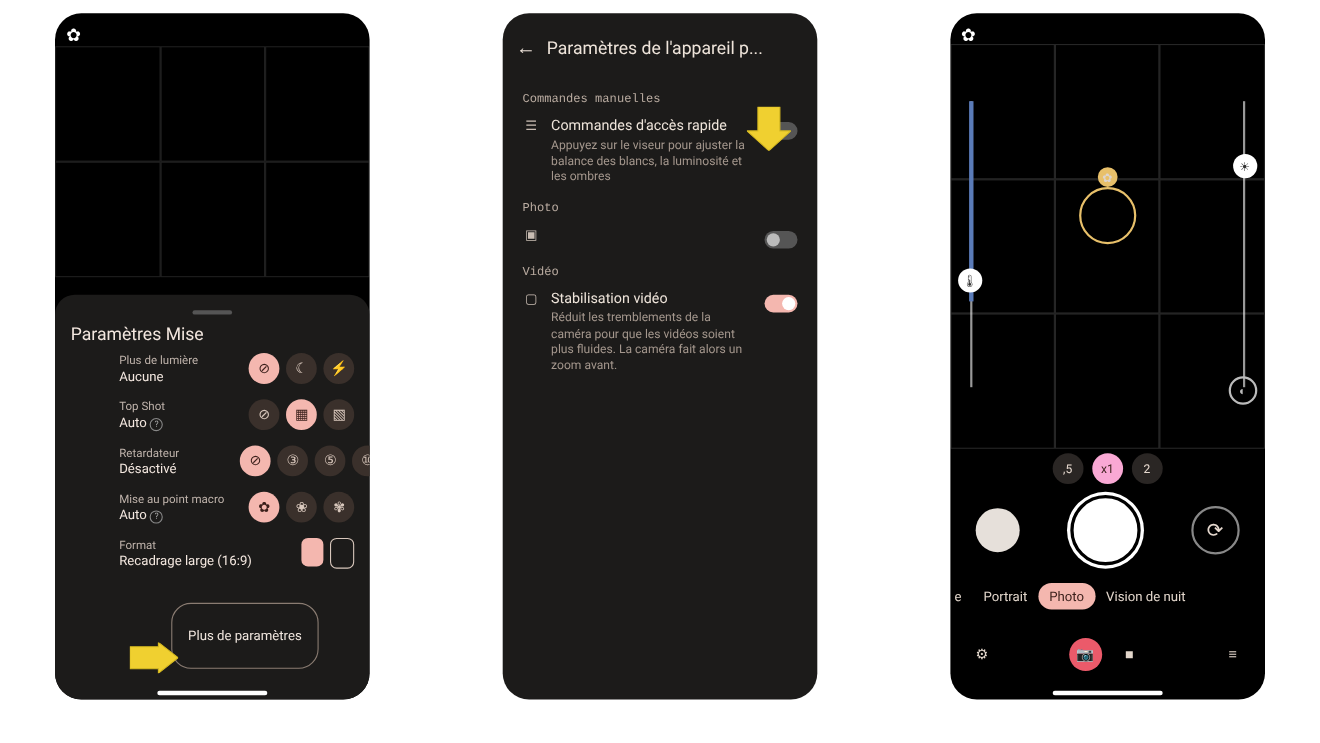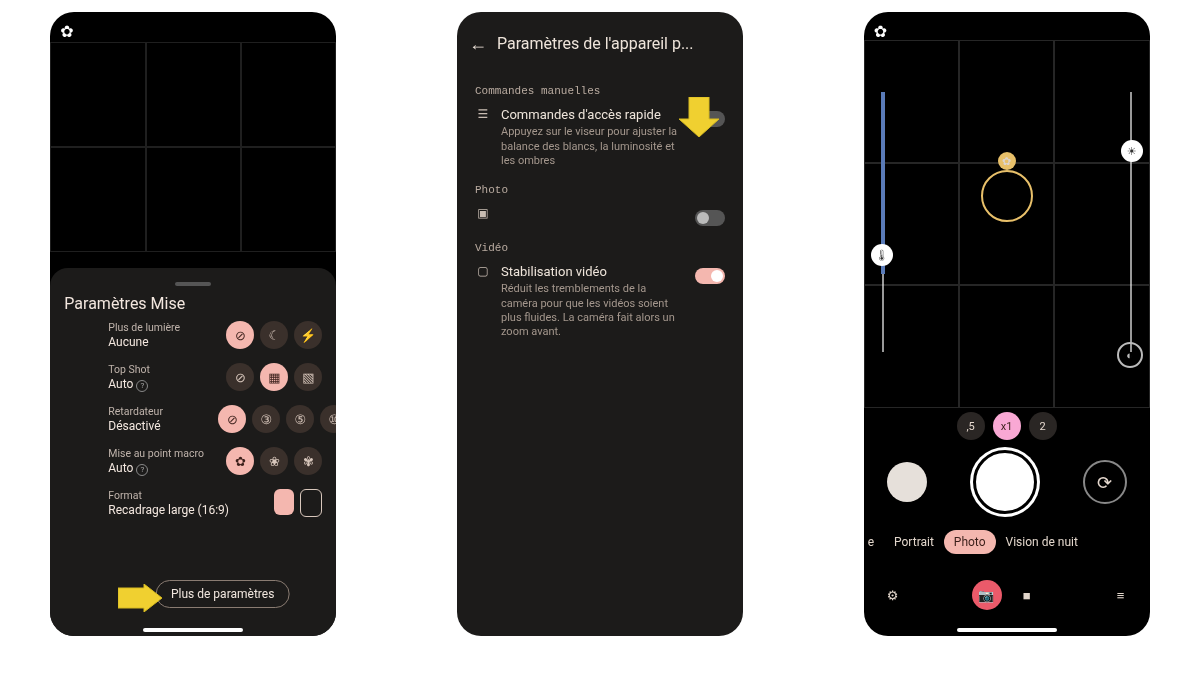--- a/index.html
+++ b/index.html
@@ -48,21 +48,21 @@
   .help { display:inline-block; width:10px; height:10px; border:1px solid #888; border-radius:50%; font-size:8px; text-align:center; line-height:10px; margin-left:3px; color:#aaa;}
   .icon-group { display:flex; gap:6px; }
   .ic {
     width:28px; height:28px; border-radius:50%; display:flex; align-items:center; justify-content:center;
     font-size:13px; cursor:pointer;
   }
   .ic.dark { background:#3a302b; color:#d8c7bc; }
   .ic.pink { background:#f4b7af; color:#3a1f1a; }
   .more-btn {
     display:inline-block; border:1.5px solid #8a7c72; border-radius:18px;
-    padding:6px 14px; font-size:12px; color:#f0e6de; cursor:pointer;
+    padding:22px 14px; font-size:12px; color:#f0e6de; cursor:pointer;
     position:absolute; bottom:28px; left:50%; transform:translateX(-28%);
   }
   .arrow1 {
     position:absolute; bottom:24px; left:68px; width:44px; height:28px;
   }
   .home-ind { position:absolute; bottom:4px; left:50%; transform:translateX(-50%); width:100px; height:4px; border-radius:2px; background:#fff; }
 
   
   .p2 { background:#1c1b1a; }
   .p2-header { display:flex; align-items:center; padding:22px 12px 10px; gap:10px; }

